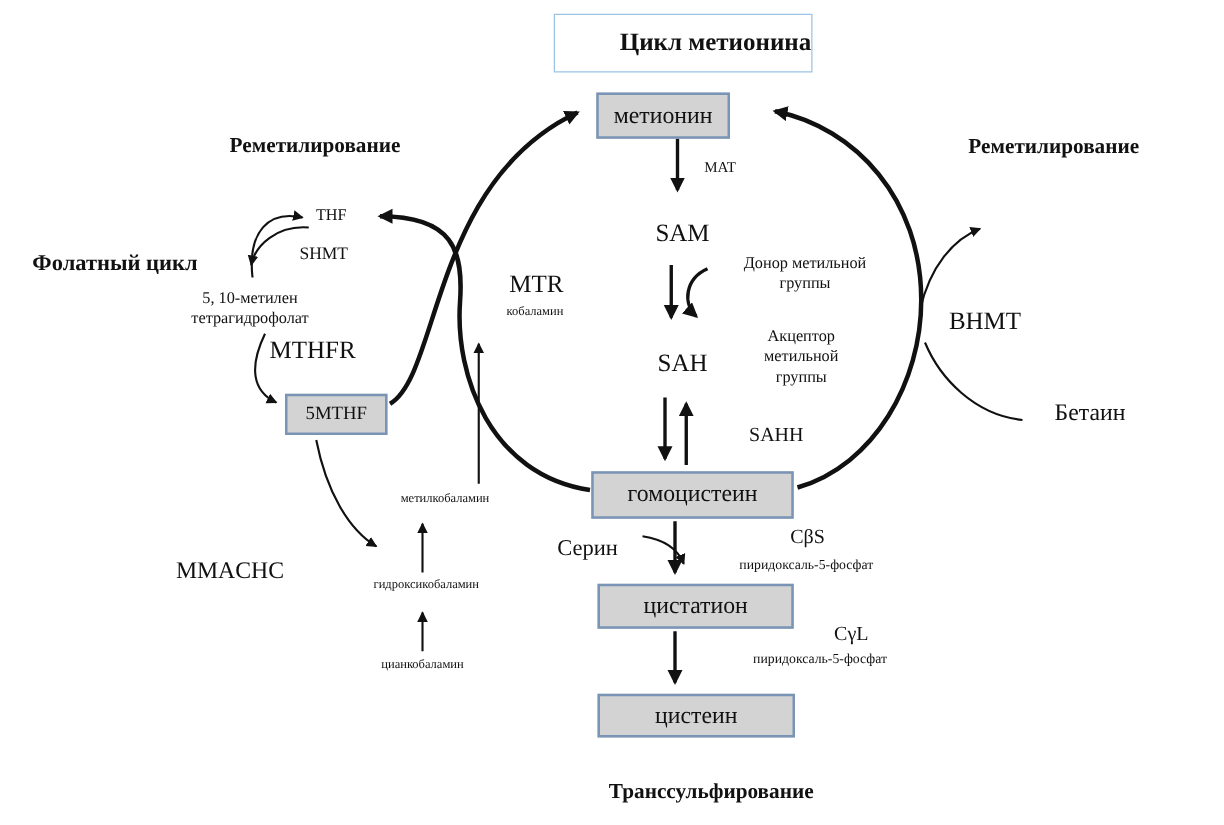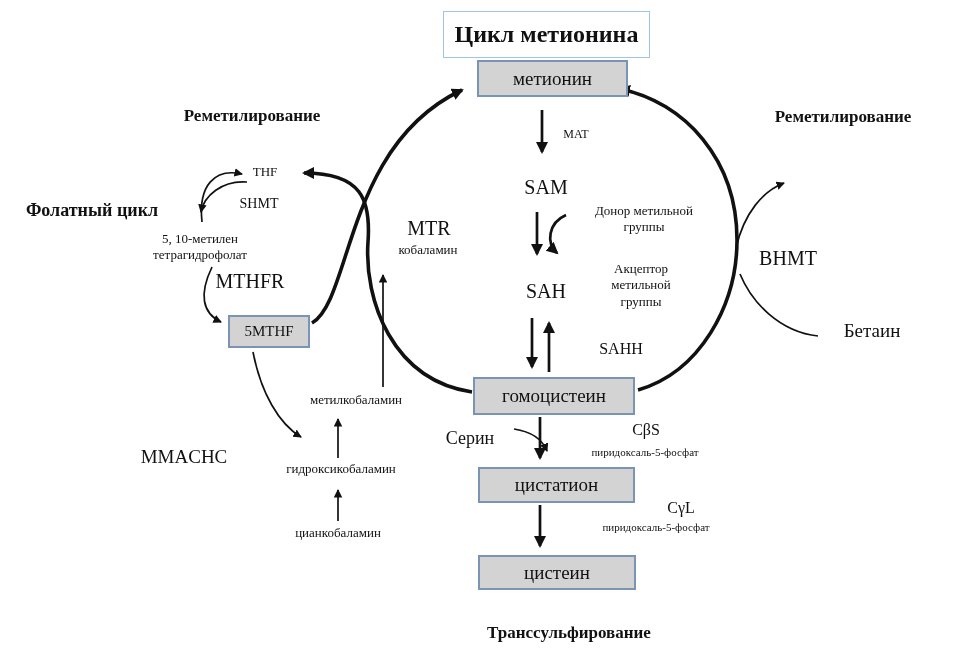--- a/index.html
+++ b/index.html
@@ -19,31 +19,31 @@
   .w-thick{stroke-width:3.6px;}
   .w-mid{stroke-width:2.7px;}
   .w-thin{stroke-width:1.7px;}
   .ah-fill{fill:var(--arrow);stroke:none;}
   .node{
     position:absolute;z-index:2;display:flex;align-items:center;justify-content:center;
     background:var(--box-fill);border:2px solid var(--box-border);box-sizing:border-box;
     font-size:19px;
   }
   .title-box{
-    position:absolute;z-index:2;display:flex;align-items:center;justify-content:center;
+    position:absolute;z-index:2;display:flex;align-items:center;justify-content:flex-end;
     background:#ffffff;border:1px solid var(--title-border);box-sizing:border-box;
-    font-size:24px;font-weight:bold;
+    font-size:20px;font-weight:bold;
   }
   .lbl{
     position:absolute;z-index:2;transform:translate(-50%,-50%);
     white-space:pre-line;text-align:center;line-height:1.25;
   }
   .b{font-weight:bold;}
   .s11{font-size:11px}.s12{font-size:12px}.s13{font-size:13px}.s14{font-size:14px}
-  .s15{font-size:13px}.s16{font-size:16px}.s17{font-size:17px}.s18{font-size:18px}
+  .s15{font-size:10px}.s16{font-size:16px}.s17{font-size:17px}.s18{font-size:18px}
   .s19{font-size:19px}.s20{font-size:20px}
 </style>
 </head>
 <body>
 
 <div class="canvas">
 
   <svg class="arrows" width="979" height="660" viewBox="0 0 979 660">
     <defs>
       <marker id="ah" markerUnits="userSpaceOnUse" markerWidth="12" markerHeight="12" refX="7.5" refY="4.25" orient="auto">
@@ -77,21 +77,21 @@
     <path class="arr w-thin" marker-end="url(#ah)" d="M 383 387 L 383 275"></path>
 
     <path class="arr w-thin" marker-end="url(#ah)" d="M 736 248 C 744 213 763 191 784 183"></path>
     <path class="arr w-thin" d="M 818 336 C 780 332 752 303 740 274"></path>
   </svg>
 
   <div class="title-box" style="left:443px;top:11px;width:207px;height:47px">
     <span>Цикл метионина</span>
   </div>
 
-  <div class="node" style="left:477px;top:60px;width:151px;height:37px">
+  <div class="node" style="left:477px;top:74px;width:107px;height:37px">
     <span>метионин</span>
   </div>
 
   <div class="node" style="left:473px;top:377px;width:162px;height:38px">
     <span>гомоцистеин</span>
   </div>
 
   <div class="node" style="left:478px;top:467px;width:157px;height:36px">
     <span>цистатион</span>
   </div>

